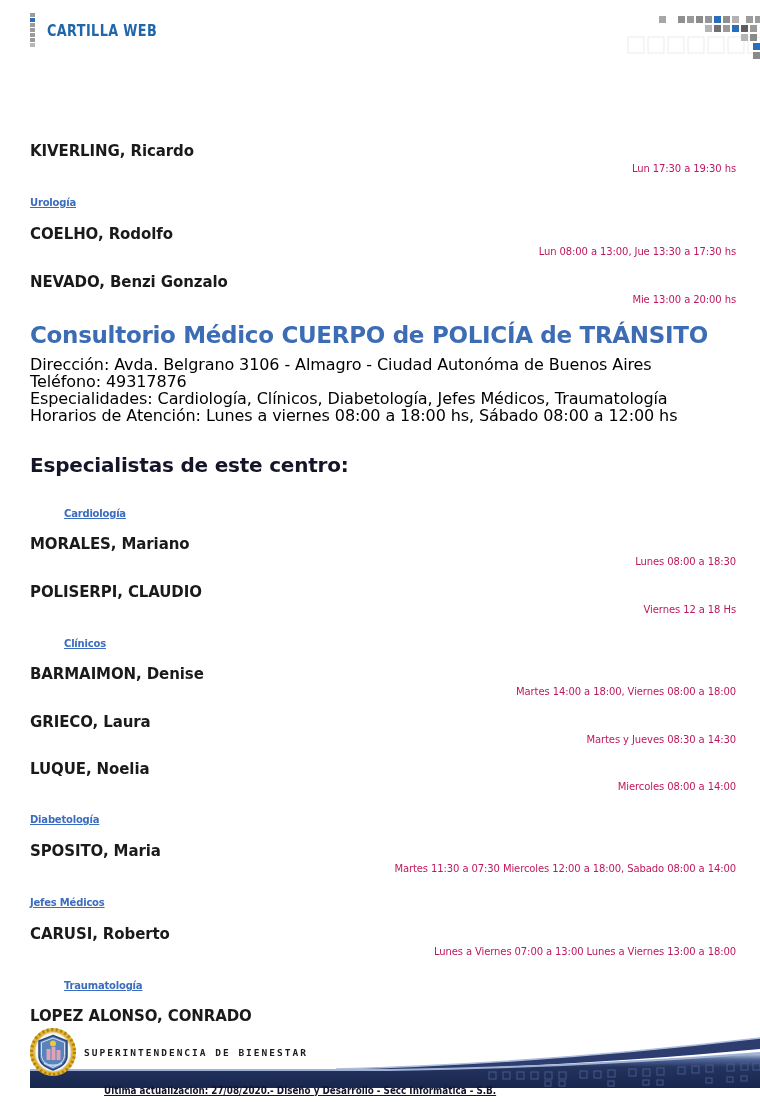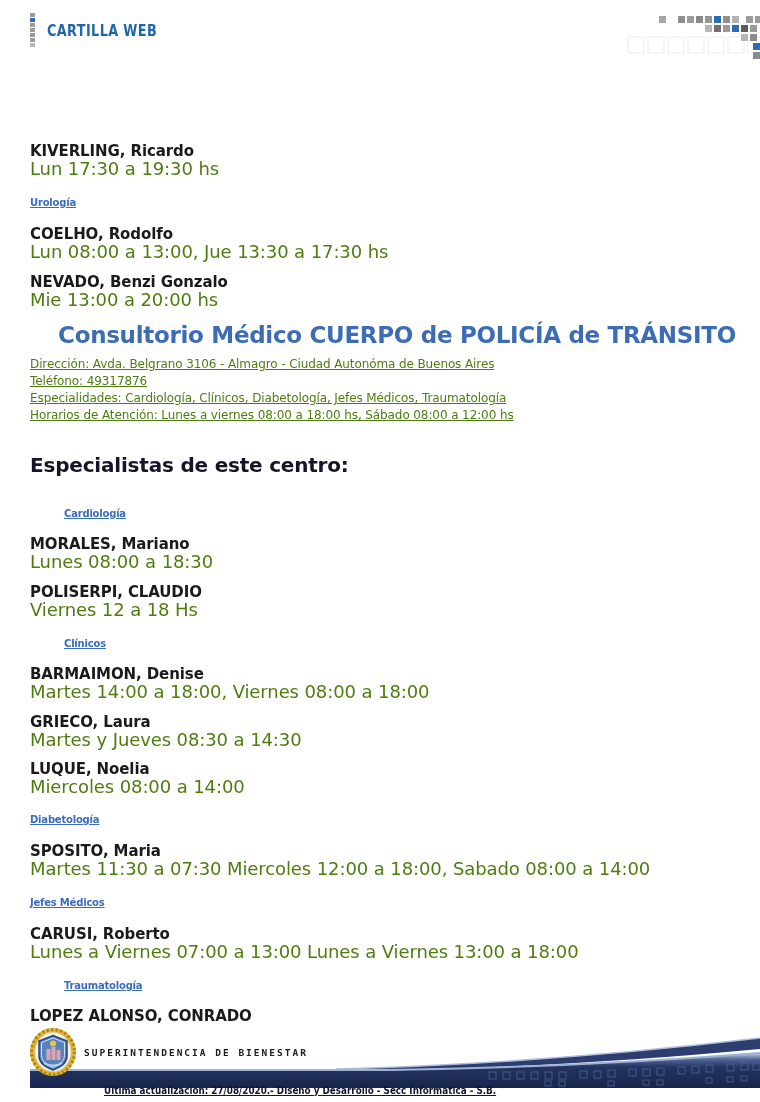--- a/index.html
+++ b/index.html
@@ -17,30 +17,30 @@
   .brand-mark span.l{background:#b7b7b7;}
   .brand-text{
     font-size:16px;font-weight:bold;color:#2166a8;letter-spacing:.5px;
     display:inline-block;transform:scaleX(.8);transform-origin:left center;
     white-space:nowrap;
   }
   .mosaic{position:absolute;right:0;top:8px;}
   
   .content{position:absolute;left:30px;top:143px;width:706px;}
   .doc-name{font-size:15px;line-height:17px;font-weight:bold;color:#1a1a1a;letter-spacing:-.1px;}
-  .doc-sched{font-size:18px;line-height:17px;color:#4d7c0f;letter-spacing:-.1px;}
+  .doc-sched{font-size:10px;line-height:17px;color:#be185d;letter-spacing:-.1px;text-align:right;}
   .spec-link{
     font-size:10px;line-height:20px;font-weight:bold;color:#3b6cbe;
     text-decoration:underline;display:inline-block;cursor:pointer;letter-spacing:-.2px;
   }
   .spec-wrap{line-height:20px;}
   .center-title{font-size:23px;line-height:28px;font-weight:bold;color:#3c6cb4;letter-spacing:-.3px;}
-  .info-line{font-size:12px;line-height:17px;color:#4d7c0f;letter-spacing:-.1px;text-decoration:underline;}
+  .info-line{font-size:16px;line-height:17px;color:#000000;letter-spacing:-.1px;}
   .specialists-heading{font-size:20px;line-height:20px;font-weight:bold;color:#15152a;letter-spacing:-.2px;}
-  .mb7{margin-bottom:7px;text-align:right;}.mb12{margin-bottom:12px;margin-left:34px;}.mb13{margin-bottom:13px;}
+  .mb7{margin-bottom:7px;}.mb12{margin-bottom:12px;margin-left:34px;}.mb13{margin-bottom:13px;}
   .mb14{margin-bottom:14px;}.mb27{margin-bottom:27px;}.mb31{margin-bottom:31px;}
   
   .footer{position:absolute;left:0;top:1025px;width:760px;height:77px;}
   .footer svg{display:block;}
   .update-line{
     position:absolute;left:0;top:59px;width:600px;text-align:center;
     font-size:11px;font-weight:bold;color:#14142e;
   }
   .update-line span{
     display:inline-block;transform:scaleX(.8);transform-origin:center;

